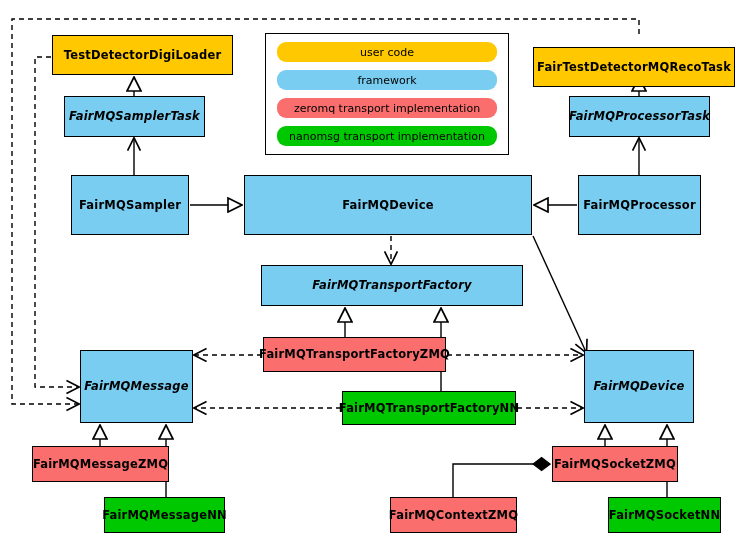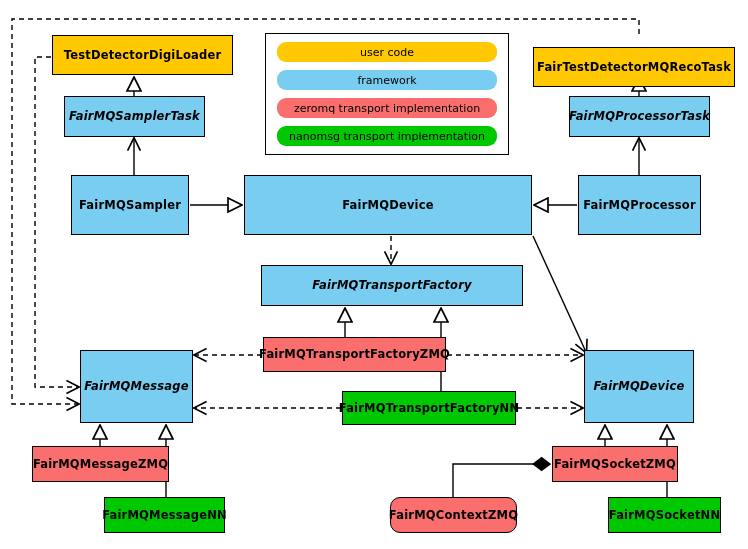--- a/index.html
+++ b/index.html
@@ -168,17 +168,17 @@
   </div>
   <div class="node c-nn" style="left:104px;top:497px;width:121px;height:36px;">
     <span>FairMQMessageNN</span>
   </div>
   <div class="node c-zmq" style="left:552px;top:446px;width:126px;height:36px;">
     <span>FairMQSocketZMQ</span>
   </div>
   <div class="node c-nn" style="left:608px;top:497px;width:113px;height:36px;">
     <span>FairMQSocketNN</span>
   </div>
-  <div class="node c-zmq" style="left:390px;top:497px;width:127px;height:36px;border-radius:10px;">
+  <div class="node c-zmq" style="left:390px;top:497px;width:127px;height:36px;">
     <span>FairMQContextZMQ</span>
   </div>
 
 </div>
 
 </body></html>

